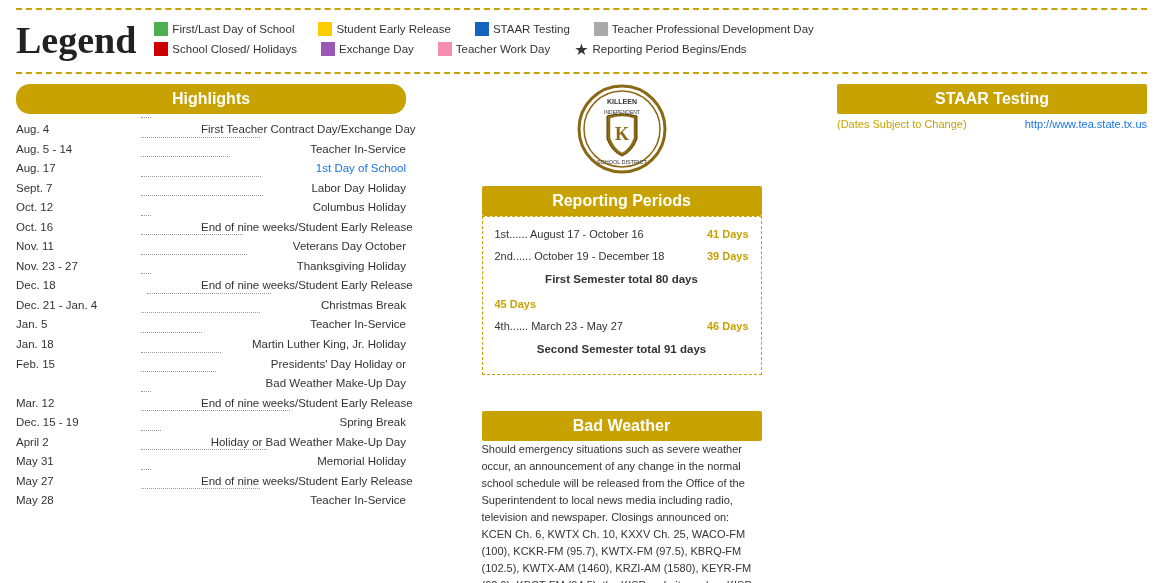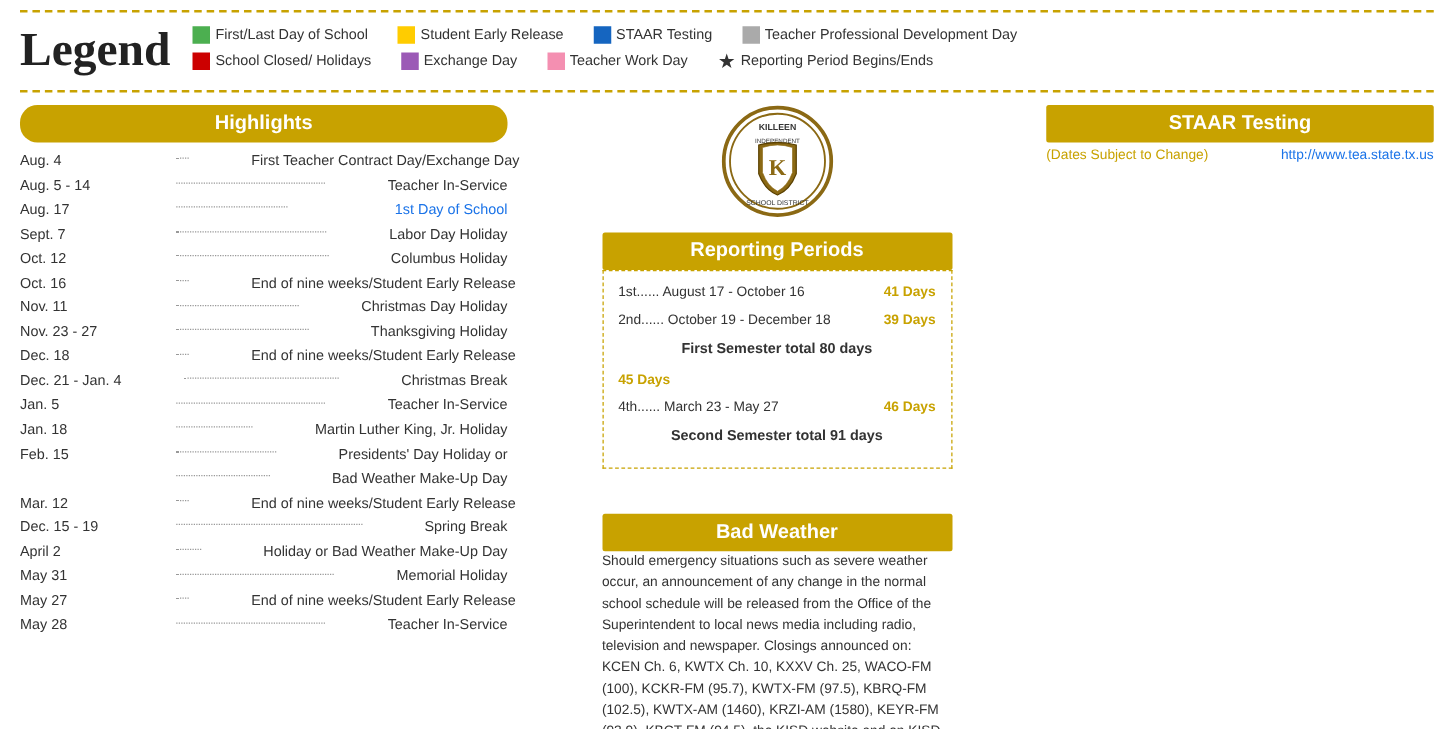--- a/index.html
+++ b/index.html
@@ -96,21 +96,21 @@
 
     .highlights-list {
       margin-top: 6px;
       font-size: 11.5px;
       line-height: 1.7;
       color: #333;
     }
 
     .highlight-row {
       display: flex;
-      align-items: center;
+      align-items: flex-start;
       gap: 48px;
     }
 
     .highlight-date {
       min-width: 75px;
       flex-shrink: 0;
       white-space: nowrap;
     }
 
     .highlight-dots {
@@ -305,21 +305,21 @@
           <span class="highlight-event">Columbus Holiday</span>
         </div>
         <div class="highlight-row">
           <span class="highlight-date">Oct. 16</span>
           <span class="highlight-dots"></span>
           <span class="highlight-event">End of nine weeks/Student Early Release</span>
         </div>
         <div class="highlight-row">
           <span class="highlight-date">Nov. 11</span>
           <span class="highlight-dots"></span>
-          <span class="highlight-event">Christmas Day Holiday</span>
+          <span class="highlight-event">Veterans Day October</span>
         </div>
         <div class="highlight-row">
           <span class="highlight-date">Nov. 23 - 27</span>
           <span class="highlight-dots"></span>
           <span class="highlight-event">Thanksgiving Holiday</span>
         </div>
         <div class="highlight-row">
           <span class="highlight-date">Dec. 18</span>
           <span class="highlight-dots"></span>
           <span class="highlight-event">End of nine weeks/Student Early Release</span>

